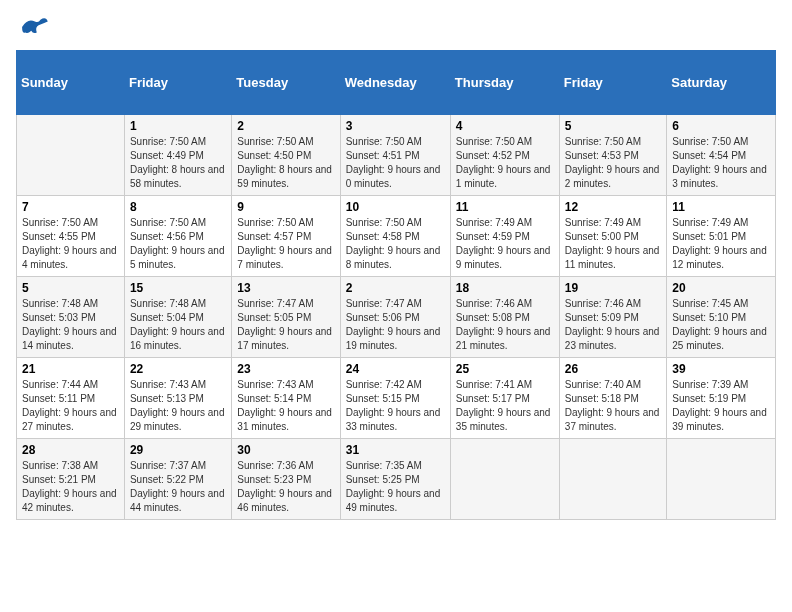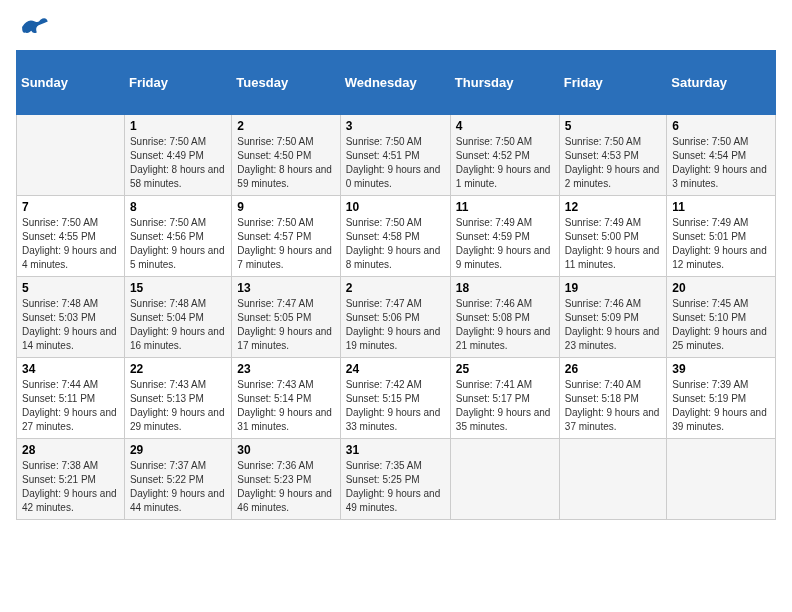--- a/index.html
+++ b/index.html
@@ -164,21 +164,21 @@
         <td><span class="day-number">2</span>
         <span class="day-info">Sunrise: 7:47 AM<br>Sunset: 5:06 PM<br>Daylight: 9 hours and 19 minutes.</span></td>
         <td><span class="day-number">18</span>
         <span class="day-info">Sunrise: 7:46 AM<br>Sunset: 5:08 PM<br>Daylight: 9 hours and 21 minutes.</span></td>
         <td><span class="day-number">19</span>
         <span class="day-info">Sunrise: 7:46 AM<br>Sunset: 5:09 PM<br>Daylight: 9 hours and 23 minutes.</span></td>
         <td><span class="day-number">20</span>
         <span class="day-info">Sunrise: 7:45 AM<br>Sunset: 5:10 PM<br>Daylight: 9 hours and 25 minutes.</span></td>
       </tr>
       <tr>
-        <td><span class="day-number">34</span>
+        <td><span class="day-number">21</span>
         <span class="day-info">Sunrise: 7:44 AM<br>Sunset: 5:11 PM<br>Daylight: 9 hours and 27 minutes.</span></td>
         <td><span class="day-number">22</span>
         <span class="day-info">Sunrise: 7:43 AM<br>Sunset: 5:13 PM<br>Daylight: 9 hours and 29 minutes.</span></td>
         <td><span class="day-number">23</span>
         <span class="day-info">Sunrise: 7:43 AM<br>Sunset: 5:14 PM<br>Daylight: 9 hours and 31 minutes.</span></td>
         <td><span class="day-number">24</span>
         <span class="day-info">Sunrise: 7:42 AM<br>Sunset: 5:15 PM<br>Daylight: 9 hours and 33 minutes.</span></td>
         <td><span class="day-number">25</span>
         <span class="day-info">Sunrise: 7:41 AM<br>Sunset: 5:17 PM<br>Daylight: 9 hours and 35 minutes.</span></td>
         <td><span class="day-number">26</span>

